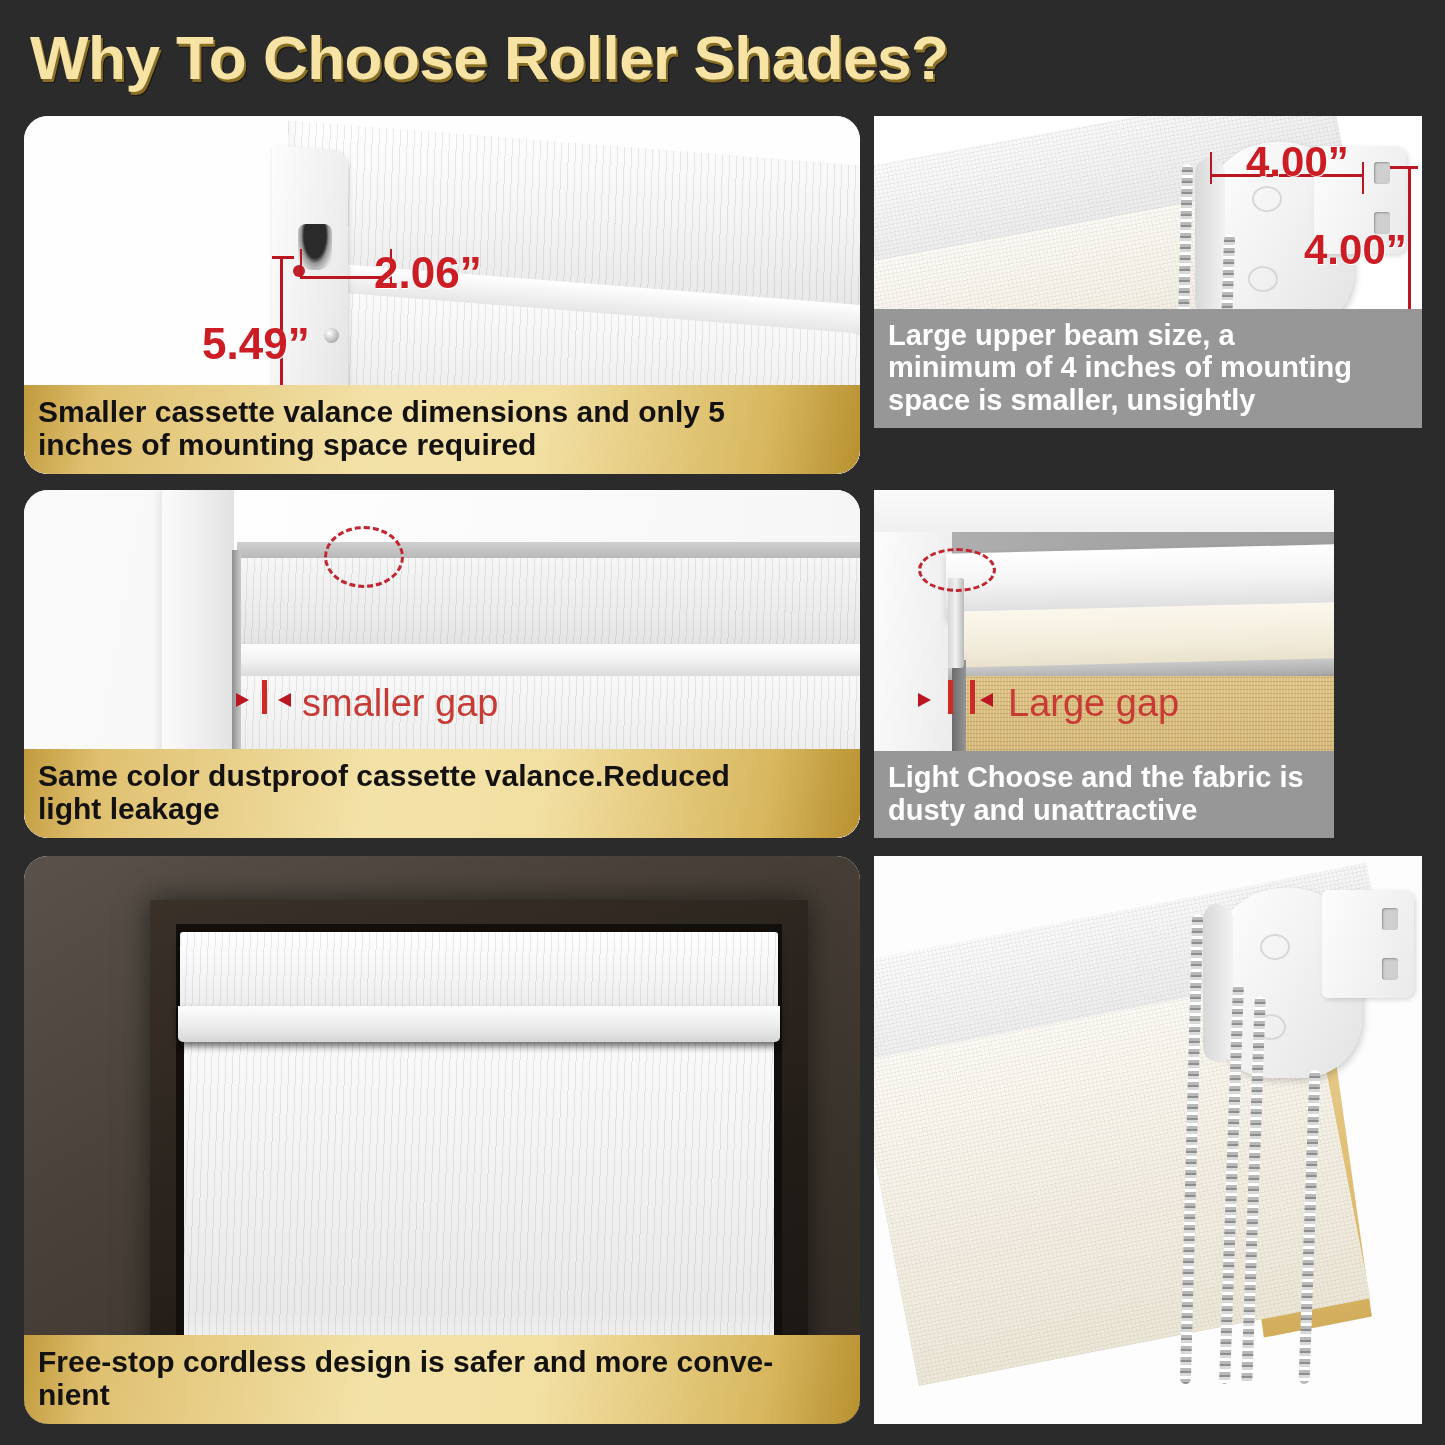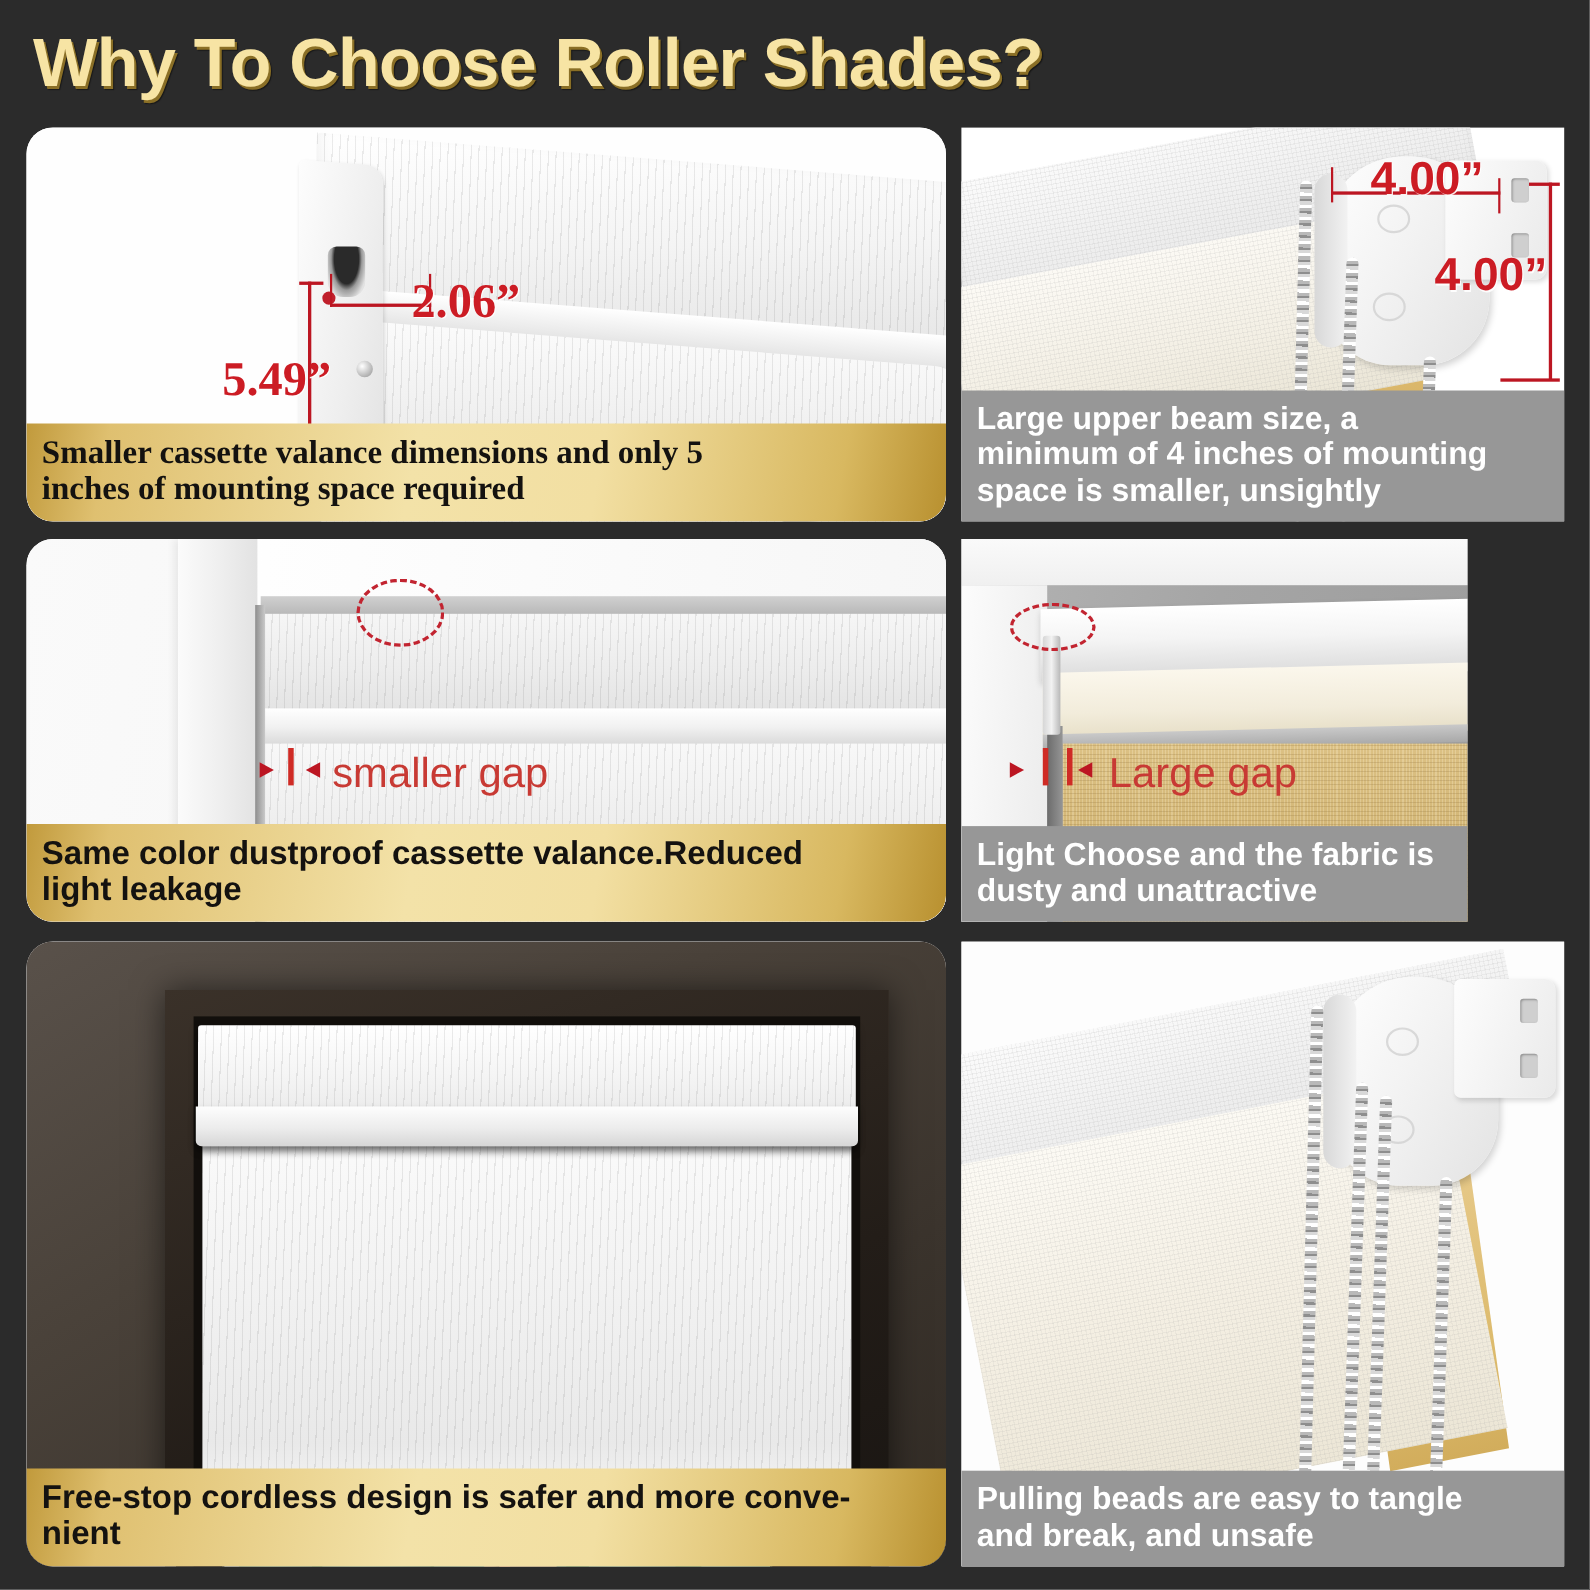--- a/index.html
+++ b/index.html
@@ -18,22 +18,22 @@
     color:#f7e4a4;
     text-shadow:2px 3px 0 #8a6f26, 3px 4px 1px rgba(0,0,0,.45);
     line-height:80px; white-space:nowrap;
   }
 
   
   .panel { position:absolute; overflow:hidden; background:#fff; }
   .panel.rounded { border-radius:24px; }
 
   
-  #p1 { left:24px;  top:116px;  width:836px; height:358px;font-family:Liberation Serif, serif; }
-  #p2 { left:874px; top:116px;  width:548px; height:358px; }
+  #p1 { left:24px;  top:116px;  width:836px; height:358px; }
+  #p2 { left:874px; top:116px;  width:548px; height:312px; }
   #p3 { left:24px;  top:490px;  width:836px; height:348px; }
   #p4 { left:874px; top:490px;  width:460px; height:348px; }
   #p5 { left:24px;  top:856px;  width:836px; height:568px; }
   #p6 { left:874px; top:856px;  width:548px; height:568px; }
 
   .stage { position:absolute; inset:0; }
 
   
   .caption {
     position:absolute; left:0; right:0; bottom:0;
@@ -554,17 +554,13 @@
       <div class="wing-notch" style="left:60px; top:18px;"></div>
       <div class="wing-notch" style="left:60px; top:68px;"></div>
     </div>
 
     <div class="bead-chain" style="left:312px; top:58px; height:470px; transform:rotate(1.5deg);"></div>
     <div class="bead-chain" style="left:352px; top:128px; height:400px; transform:rotate(2deg);"></div>
     <div class="bead-chain" style="left:374px; top:140px; height:388px; transform:rotate(2deg);"></div>
     <div class="bead-chain" style="left:430px; top:214px; height:314px; transform:rotate(2deg);"></div>
   </div>
 
-  <div class="caption gray">
-    <span>Pulling beads are easy to tangle</span>
-    <span>and break, and unsafe</span>
-  </div>
 </div>
 
 </body></html>

